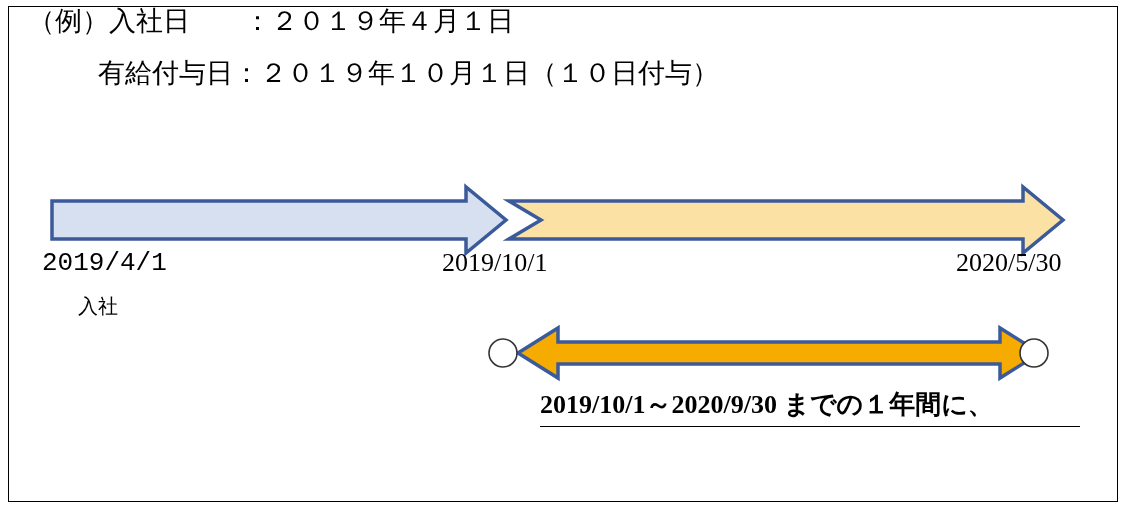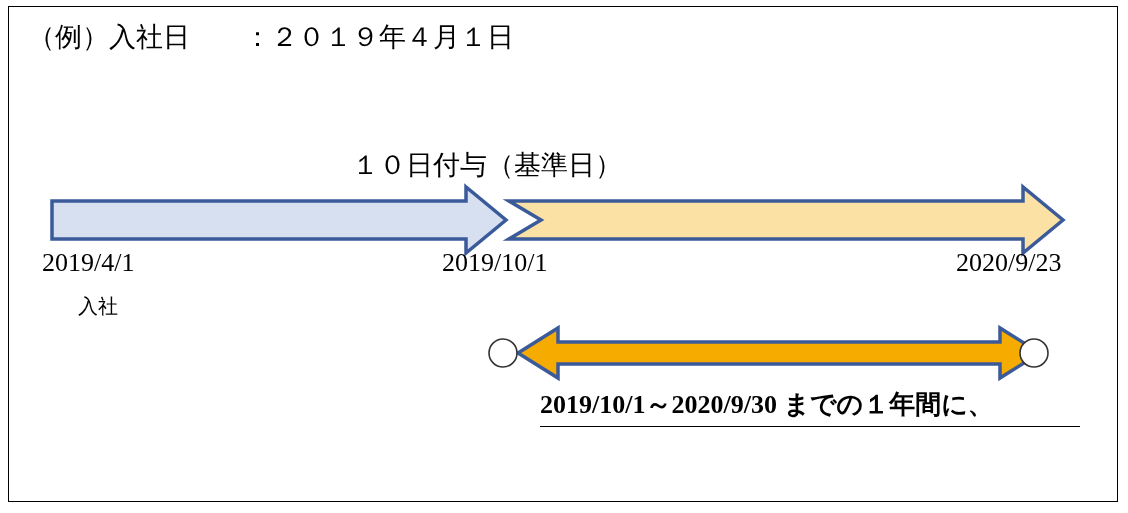--- a/index.html
+++ b/index.html
@@ -32,21 +32,21 @@
   .txt {
     position: absolute;
     white-space: pre;
     line-height: 1;
     color: #000000;
   }
 
   
   #hdr-line1 {
     left: 28px;
-    top: 24px;
+    top: 8px;
     font-size: 27px;
     letter-spacing: 0px;
   }
   #hdr-line2 {
     left: 98px;
     top: 60px;
     font-size: 27px;
   }
 
   
@@ -63,21 +63,21 @@
     top: 0;
     width: 1128px;
     height: 513px;
   }
 
   
   .date {
     font-size: 26px;
     top: 250px;
   }
-  #date-start  { left: 42px; }
+  #date-start  { left: 42px; font-family: Liberation Mono, monospace; }
   #date-mid    { left: 442px; }
   #date-end    { left: 956px; }
   #join-label  { left: 78px; top: 296px; font-size: 20px; }
 
   
   #caption {
     position: absolute;
     left: 540px;
     top: 384px;
     width: 540px;
@@ -93,38 +93,38 @@
   }
 </style>
 </head>
 <body>
 
 <div id="canvas">
 
   <div id="frame"></div>
 
   <div class="txt" id="hdr-line1">（例）入社日　　：２０１９年４月１日</div>
+  <div class="txt" id="hdr-line2">有給付与日：２０１９年１０月１日（１０日付与）</div>
 
-  <div class="txt" id="grant-label">１０日付与（基準日）</div>
 
   <svg id="timeline" viewBox="0 0 1128 513">
 
     <polygon points="52,201 466,201 466,187 506,220 466,253 466,239 52,239" fill="#d6e0f0" stroke="#3b5a9a" stroke-width="3.5" stroke-linejoin="miter"></polygon>
 
     <polygon points="509,201 1023,201 1023,187 1063,220 1023,253 1023,239 509,239 541,220" fill="#fbe2a4" stroke="#3b5a9a" stroke-width="3.5" stroke-linejoin="miter"></polygon>
 
     <polygon points="518,353 558,328 558,342 1000,342 1000,328 1040,353 1000,378 1000,364 558,364 558,378" fill="#f5ab00" stroke="#3b5a9a" stroke-width="3.5" stroke-linejoin="miter"></polygon>
 
     <circle cx="503" cy="353" r="14" fill="#ffffff" stroke="#333333" stroke-width="1.6"></circle>
     <circle cx="1034" cy="353" r="14" fill="#ffffff" stroke="#333333" stroke-width="1.6"></circle>
   </svg>
 
   <div class="txt date" id="date-start">2019/4/1</div>
   <div class="txt date" id="date-mid">2019/10/1</div>
-  <div class="txt date" id="date-end">2020/9/23</div>
+  <div class="txt date" id="date-end">2020/5/30</div>
 
   <div class="txt" id="join-label">入社</div>
 
   <div id="caption">
     <span class="cap-line">2019/10/1～2020/9/30 までの１年間に、</span>
   </div>
 
 </div>
 
 </body></html>

